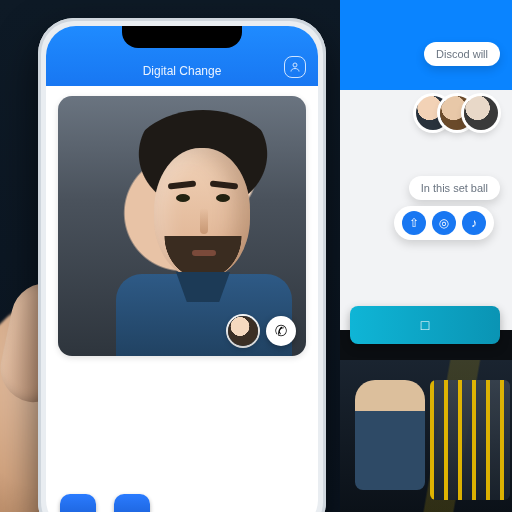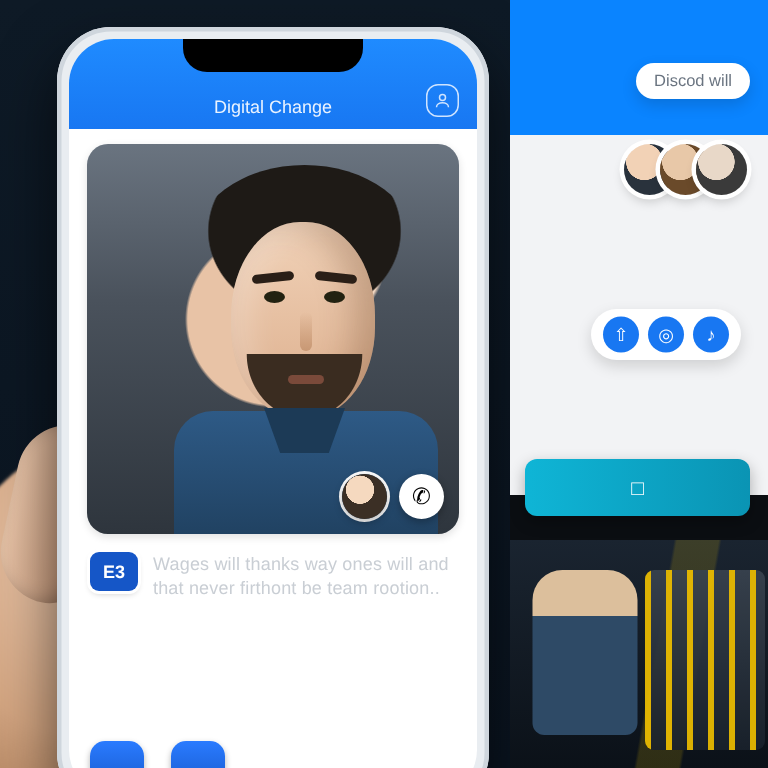--- a/index.html
+++ b/index.html
@@ -250,42 +250,39 @@
         <div class="collar"></div>
 
         <div class="overlay-dock">
           <div class="dock-avatar"></div>
           <div class="dock-bubble">
             <span>✆</span>
           </div>
         </div>
       </div>
 
-      <div class="caption-row">
-        <div class="badge">E3</div>
-        <div class="caption">Wages will thanks way ones will and that never firthont be team rootion..</div>
-      </div>
 
       <div class="app-dock">
         <div class="app-tile"></div>
         <div class="app-tile"></div>
       </div>
     </div>
   </div>
 </div>
 
 <div class="side">
   <div class="chip top">Discod will</div>
 
   <div class="avatar-row">
     <div class="av"></div>
     <div class="av"></div>
     <div class="av"></div>
   </div>
 
+  <div class="chip mid">In this set ball</div>
 
   <div class="pill-row">
     <div class="pill">⇧</div>
     <div class="pill">◎</div>
     <div class="pill">♪</div>
   </div>
 
 
   <div class="studio-tile">
     <span>□</span>

